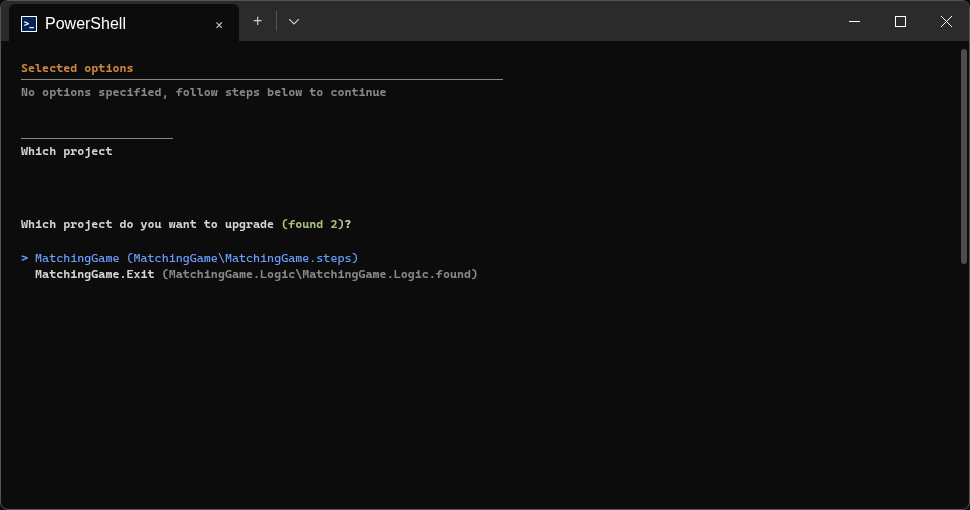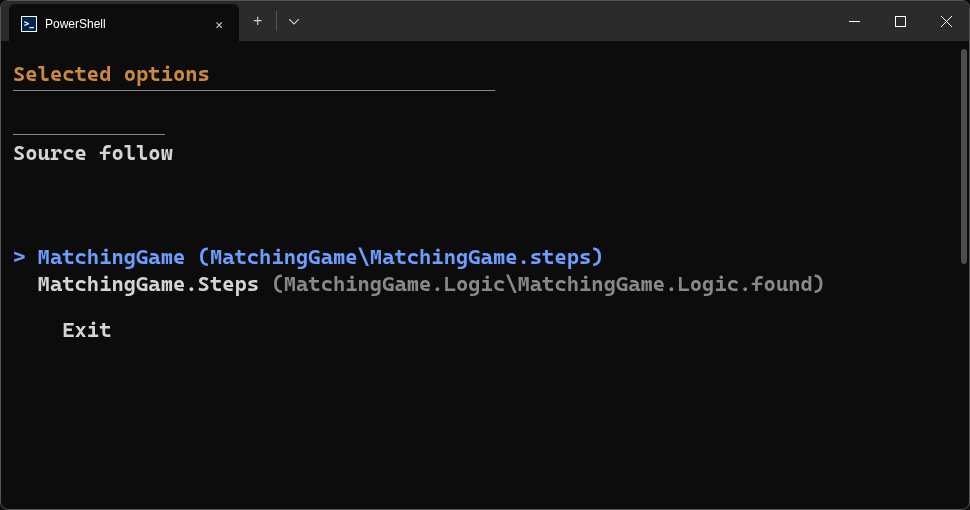--- a/index.html
+++ b/index.html
@@ -45,21 +45,21 @@
       align-items: center;
       justify-content: center;
       margin-right: 8px;
       font-size: 9px;
       color: #fff;
       font-weight: bold;
     }
     .tab-title {
       color: #fff;
       font-family: 'Segoe UI', sans-serif;
-      font-size: 12px;
+      font-size: 16px;
       flex: 1;
     }
     .tab-close {
       color: #ccc;
       font-size: 13px;
       padding: 2px 6px;
       cursor: pointer;
     }
     .new-tab {
       color: #ccc;
@@ -91,22 +91,22 @@
       width: 46px;
       height: 40px;
       display: flex;
       align-items: center;
       justify-content: center;
       color: #fff;
       cursor: pointer;
       font-family: 'Segoe UI', sans-serif;
     }
     .terminal {
-      padding: 20px 12px;
-      font-size: 21px;
+      padding: 20px 20px;
+      font-size: 12px;
       line-height: 1.3;
       color: #ccc;
       height: calc(100% - 40px);
       position: relative;
     }
     .section-header {
       color: #cc8741;
       font-weight: bold;
       padding-bottom: 2px;
     }
@@ -136,21 +136,21 @@
     }
     .accent {
       color: #a7c080;
     }
     .selected-marker {
       color: #6b9eff;
       font-weight: bold;
     }
     .selected-item {
       color: #6b9eff;
-      font-weight: bold;
+      font-weight: normal;
       margin-top: 36px;
     }
     .option-name {
       color: #d4d4d4;
       font-weight: bold;
     }
     .option-path {
       color: #888;
       font-weight: bold;
     }
@@ -200,34 +200,37 @@
           <line x1="0" y1="0" x2="11" y2="11" stroke="#fff" stroke-width="1"></line>
           <line x1="11" y1="0" x2="0" y2="11" stroke="#fff" stroke-width="1"></line>
         </svg>
     </div>
   </div>
 </div>
 
 <div class="terminal">
   <div class="section-header">Selected options</div>
   <div class="section-underline-long"></div>
+  <div class="dim-text">No options specified, follow steps below to continue</div>
 
   <div class="spacer-lg"></div>
 
   <div class="section-underline-short"></div>
-  <div class="white-text">Source follow</div>
+  <div class="white-text">Which project</div>
 
   <div class="spacer-lg"></div>
   <div class="spacer-md"></div>
 
+  <div>
+    <span class="white-text">Which project do you want to upgrade </span><span class="accent" style="font-weight:bold">(found 2)</span><span class="white-text">?</span>
+  </div>
 
   <div class="spacer-md"></div>
 
   <div><span class="selected-marker">&gt; </span><span class="selected-item">MatchingGame </span><span class="selected-item">(MatchingGame\MatchingGame.steps)</span></div>
 
-  <div><span style="white-space:pre">  </span><span class="option-name">MatchingGame.Steps </span><span class="option-path">(MatchingGame.Logic\MatchingGame.Logic.found)</span></div>
+  <div><span style="white-space:pre">  </span><span class="option-name">MatchingGame.Exit </span><span class="option-path">(MatchingGame.Logic\MatchingGame.Logic.found)</span></div>
 
   <div class="spacer-md"></div>
 
-  <div><span style="white-space:pre">    </span><span class="option-name">Exit</span></div>
 
   <div class="scrollbar-thumb"></div>
 </div>
 
 </body></html>

